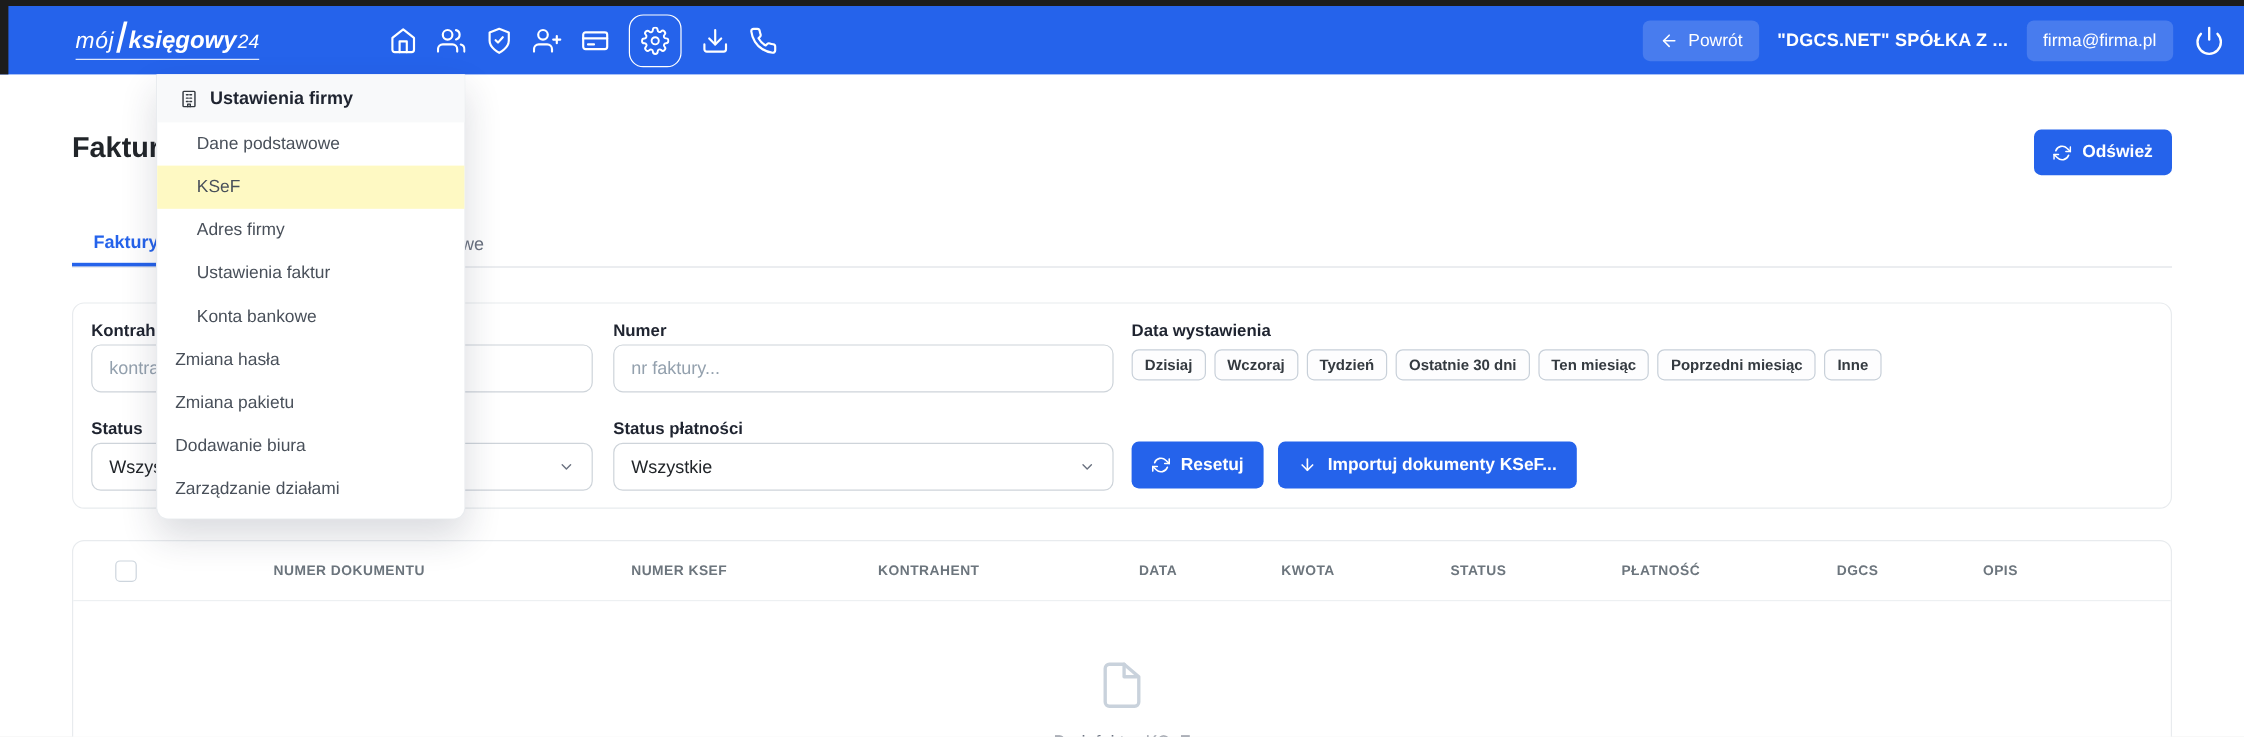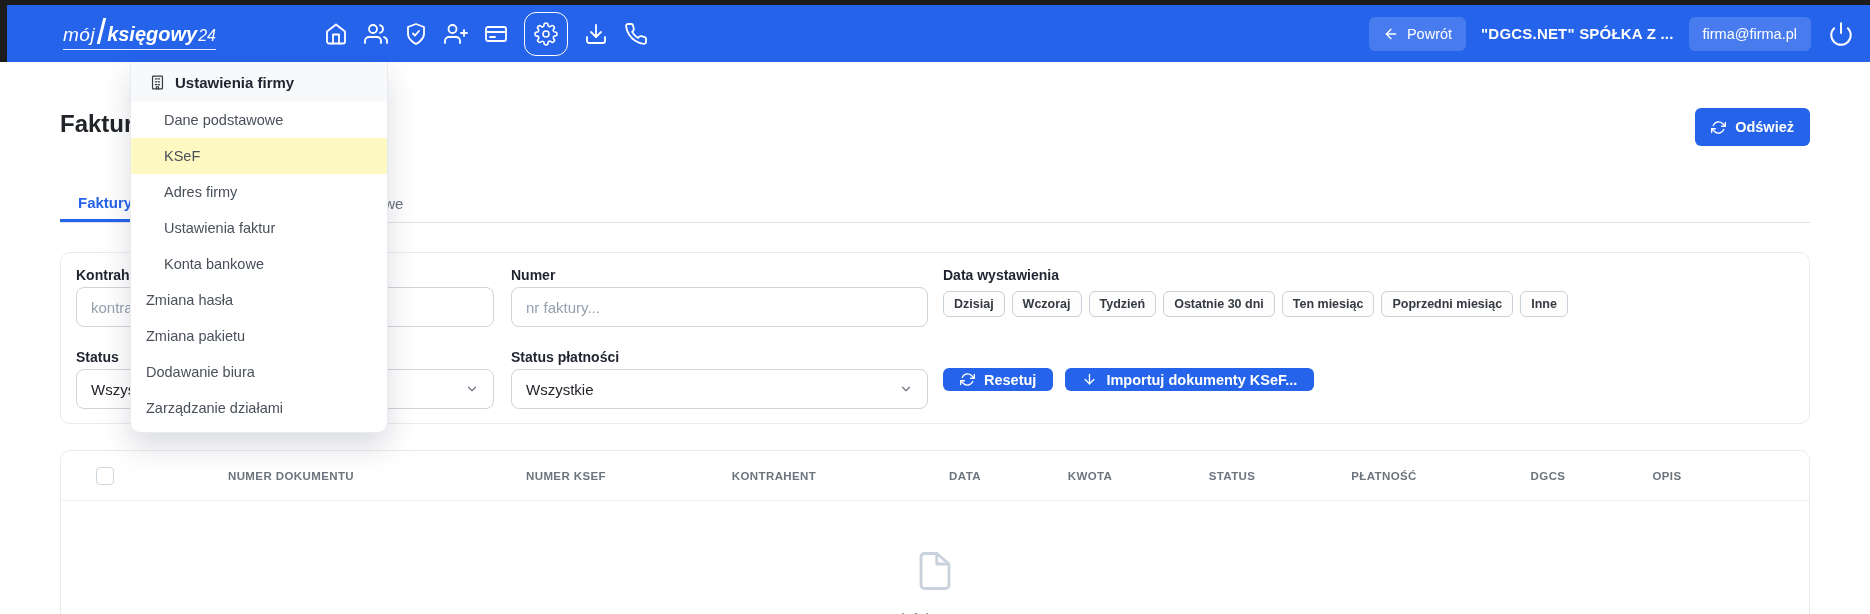--- a/index.html
+++ b/index.html
@@ -79,21 +79,21 @@
   .f-input::placeholder { color:#94a1ae; }
   .f-select { position:absolute; height:40px; border:1px solid #ced4da; border-radius:8px;
               background:#fff; display:flex; align-items:center; justify-content:space-between;
               padding:0 14px; font-size:15px; color:#212529; cursor:pointer; }
   .f-select svg { width:14px; height:14px; color:#6b7280; }
   .date-btns { position:absolute; left:882px; top:38px; display:flex; gap:7px; }
   .date-btn { height:26px; display:flex; align-items:center; padding:0 10px;
               border:1px solid #c8d0d9; border-radius:6px; background:#fdfdfe;
               font-size:12.5px; font-weight:600; color:#343a40; cursor:pointer; white-space:nowrap; }
   .f-actions { position:absolute; left:882px; top:115px; display:flex; gap:12px; }
-  .f-actions .btn-blue { height:23px; padding:0 17px; }
+  .f-actions .btn-blue { height:39px; padding:0 17px; }
 
   
   .table-card { position:absolute; left:60px; top:450px; width:1750px; height:300px;
                 background:#fff; border:1px solid #e8ebee; border-radius:10px; }
   .thead { position:relative; height:50px; border-bottom:1px solid #edf0f2; }
   .th { position:absolute; top:50%; transform:translate(-50%,-50%);
         font-size:11.5px; font-weight:700; letter-spacing:.4px; color:#6c757d; white-space:nowrap; }
   .chk { position:absolute; left:35px; top:16px; width:18px; height:18px;
          border:1.5px solid #cdd5dd; border-radius:4px; background:#fff; cursor:pointer; }
   .empty-wrap { position:absolute; left:0; right:0; top:95px; display:flex;

